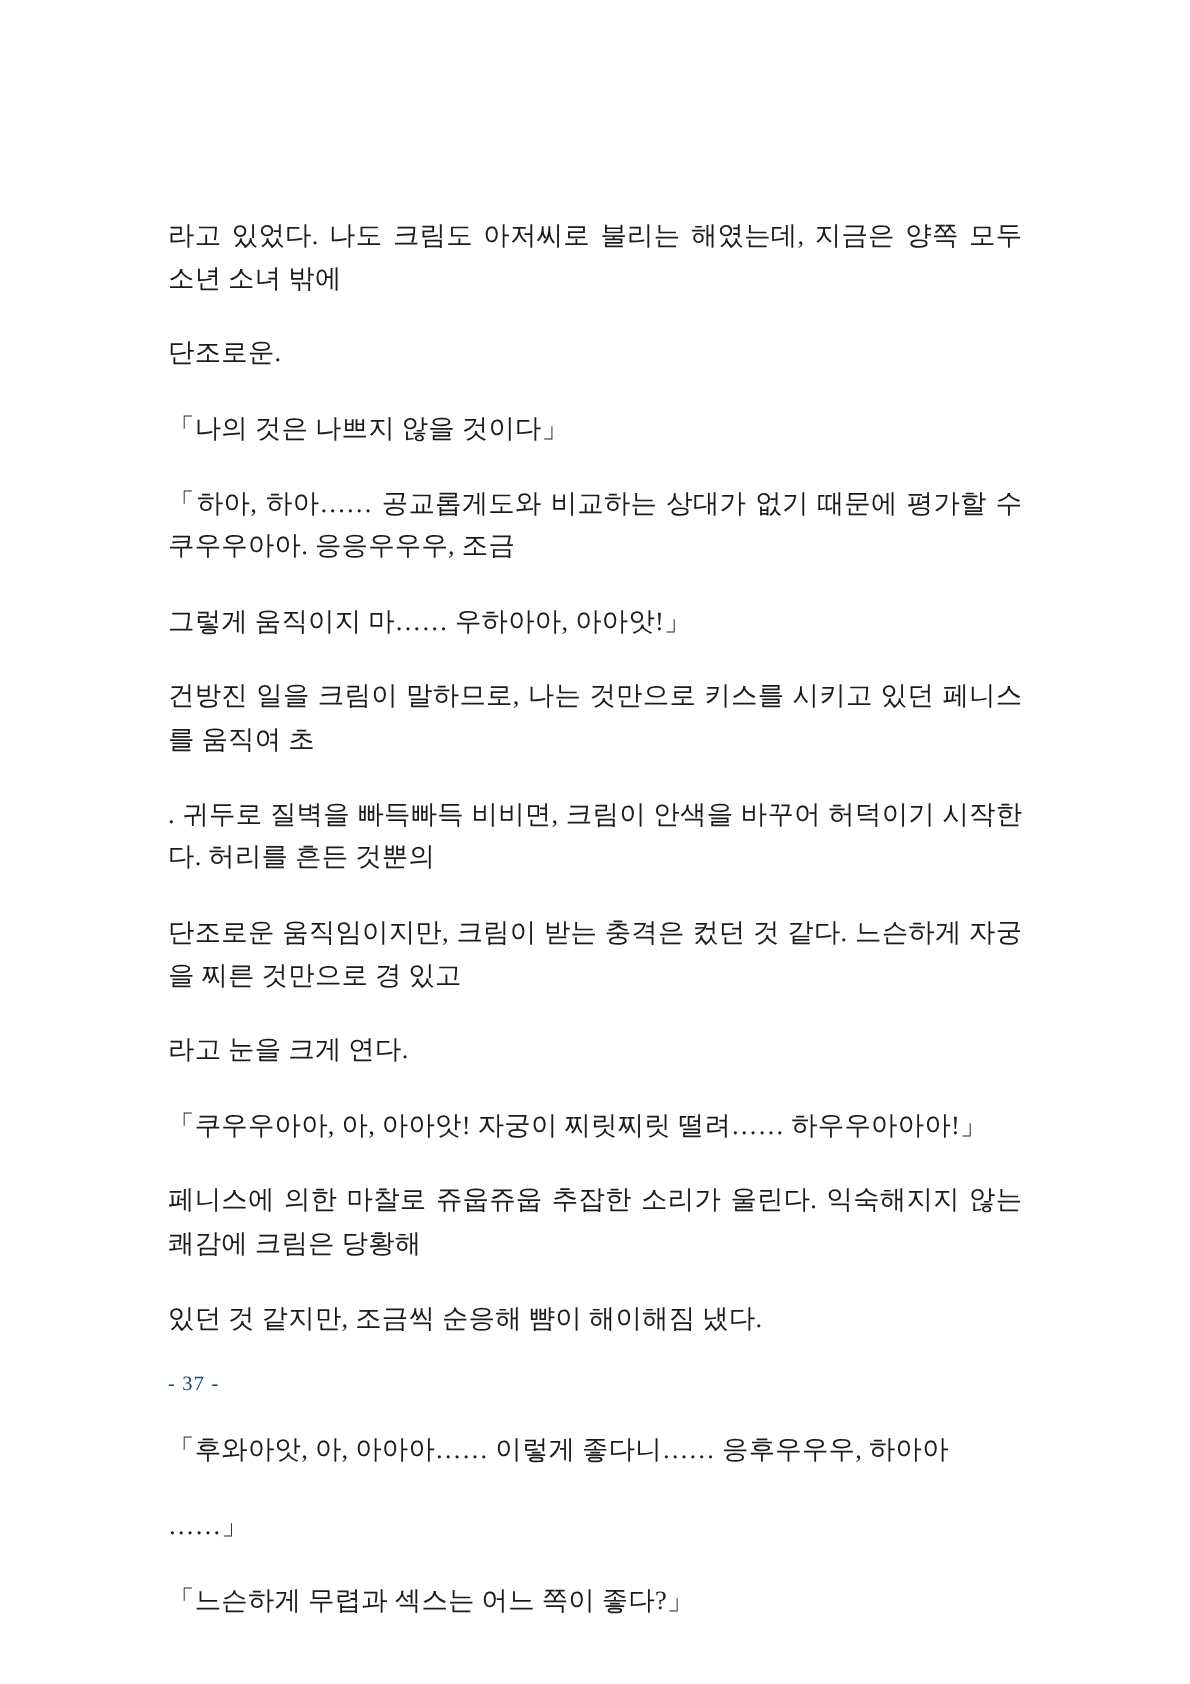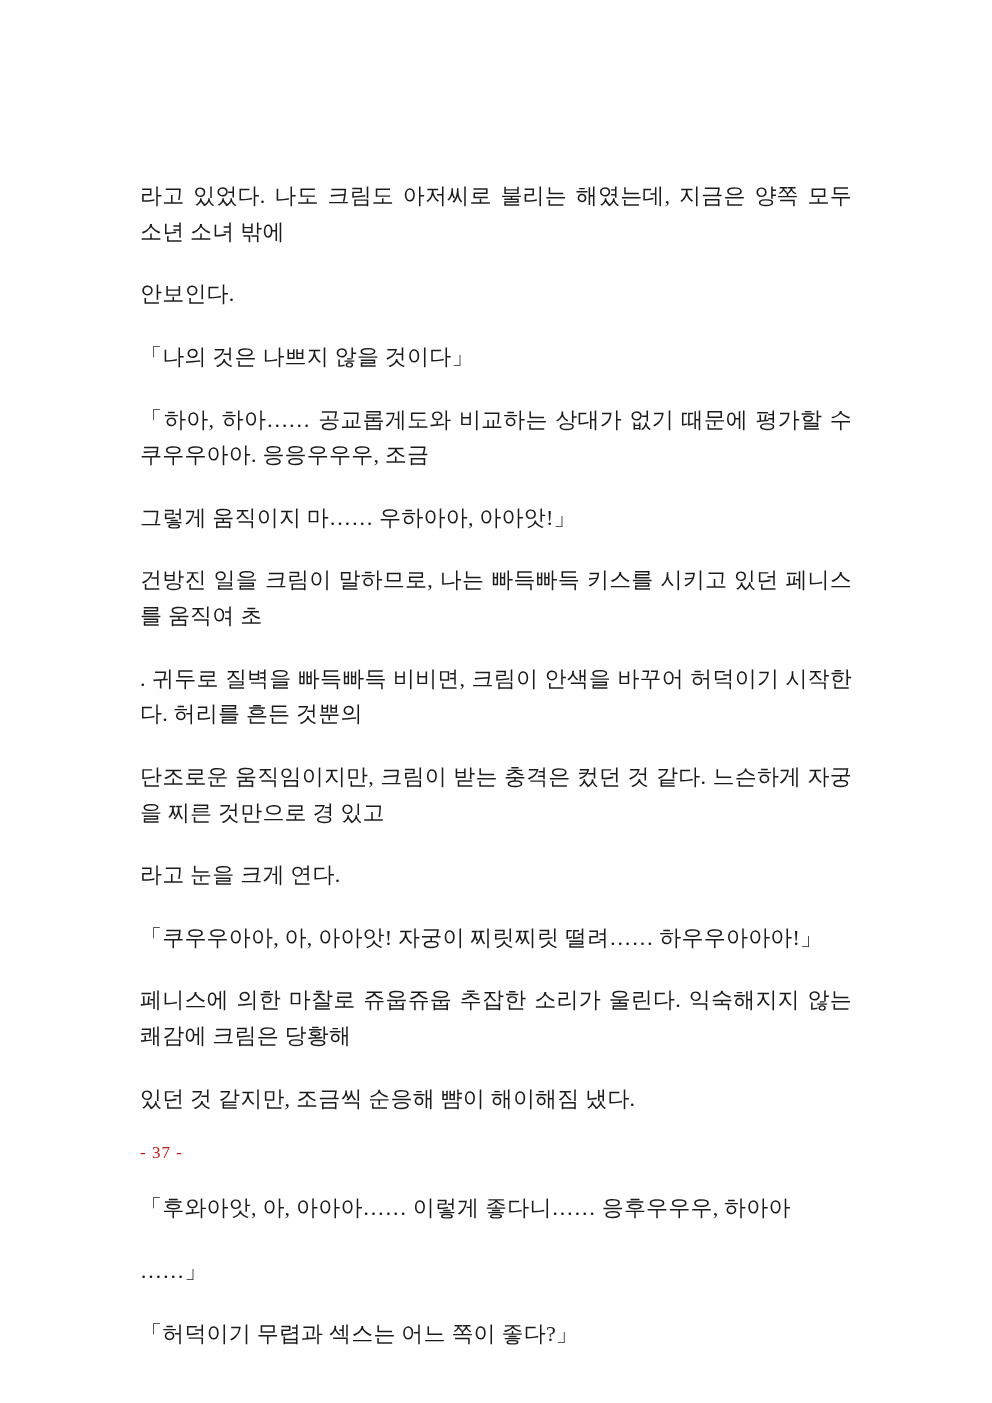--- a/index.html
+++ b/index.html
@@ -32,47 +32,47 @@
     text-align: justify;
     text-justify: inter-word;
     word-break: break-all;
     letter-spacing: 0.2px;
   }
   .para.last {
     margin-bottom: 0;
   }
   .pagenum {
     font-size: 17px;
-    color: #b91c1c;
+    color: #0c4a6e;
     margin: 0 0 27px 0;
     letter-spacing: 1px;
   }
   .para.nojust {
     text-align: left;
   }
 </style>
 </head>
 <body>
 
 <div class="page">
   <div class="doc-body">
 
     <p class="para">라고 있었다. 나도 크림도 아저씨로 불리는 해였는데, 지금은 양쪽 모두 소년 소녀 밖에</p>
-    <p class="para nojust">안보인다.</p>
+    <p class="para nojust">단조로운.</p>
     <p class="para nojust">「나의 것은 나쁘지 않을 것이다」</p>
     <p class="para">「하아, 하아…… 공교롭게도와 비교하는 상대가 없기 때문에 평가할 수 쿠우우아아. 응응우우우, 조금</p>
     <p class="para nojust">그렇게 움직이지 마…… 우하아아, 아아앗!」</p>
-    <p class="para">건방진 일을 크림이 말하므로, 나는 빠득빠득 키스를 시키고 있던 페니스를 움직여 초</p>
+    <p class="para">건방진 일을 크림이 말하므로, 나는 것만으로 키스를 시키고 있던 페니스를 움직여 초</p>
     <p class="para">. 귀두로 질벽을 빠득빠득 비비면, 크림이 안색을 바꾸어 허덕이기 시작한다. 허리를 흔든 것뿐의</p>
     <p class="para">단조로운 움직임이지만, 크림이 받는 충격은 컸던 것 같다. 느슨하게 자궁을 찌른 것만으로 경 있고</p>
     <p class="para nojust">라고 눈을 크게 연다.</p>
     <p class="para nojust">「쿠우우아아, 아, 아아앗! 자궁이 찌릿찌릿 떨려…… 하우우아아아!」</p>
     <p class="para">페니스에 의한 마찰로 쥬웁쥬웁 추잡한 소리가 울린다. 익숙해지지 않는 쾌감에 크림은 당황해</p>
     <p class="para nojust">있던 것 같지만, 조금씩 순응해 뺨이 해이해짐 냈다.</p>
 
     <p class="pagenum">- 37 -</p>
 
     <p class="para nojust">「후와아앗, 아, 아아아…… 이렇게 좋다니…… 응후우우우, 하아아</p>
     <p class="para nojust">……」</p>
-    <p class="para nojust">「허덕이기 무렵과 섹스는 어느 쪽이 좋다?」</p>
+    <p class="para nojust">「느슨하게 무렵과 섹스는 어느 쪽이 좋다?」</p>
 
   </div>
 </div>
 
 </body></html>

